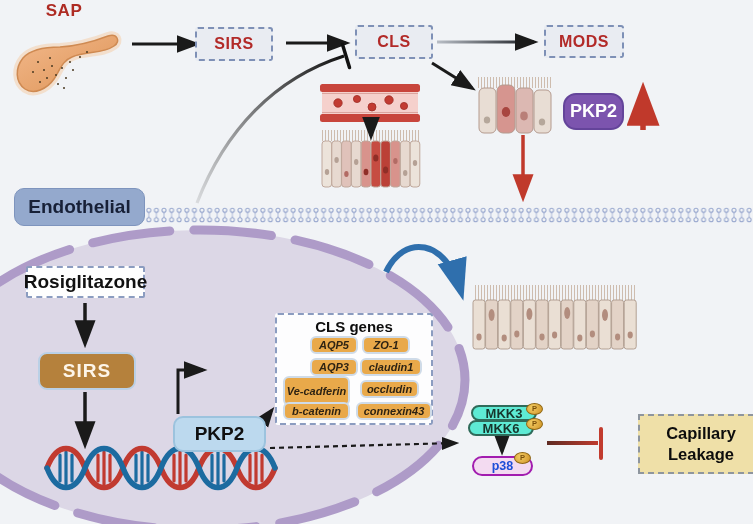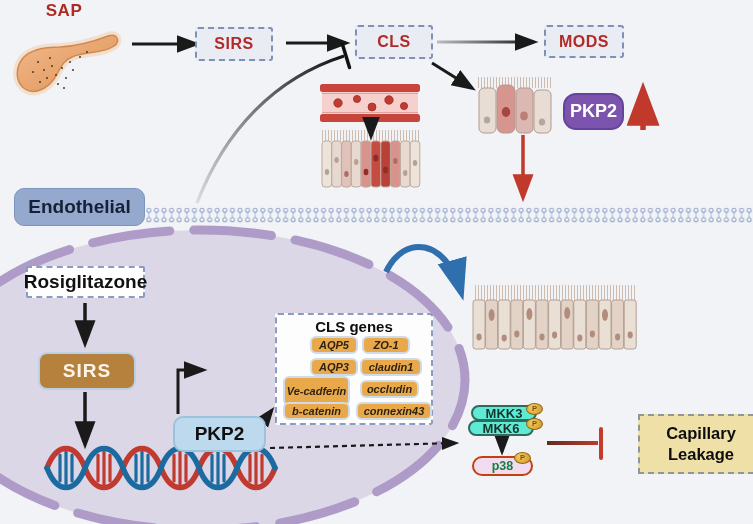--- a/index.html
+++ b/index.html
@@ -44,22 +44,22 @@
     position:absolute;z-index:3;box-sizing:border-box;
     background:#e9a94a;border:2px solid #cfdbe8;border-radius:6px;
     color:#2e2313;font-weight:bold;font-size:11px;line-height:1.15;
     display:flex;align-items:center;justify-content:center;text-align:center;font-style:italic;
   }
   .pill-mkk{
     background:#5eead4;border:2px solid #2f6b5a;border-radius:9px;
     color:#17352c;font-weight:bold;font-size:13px;
   }
   .pill-p38{
-    background:#f3dbf1;border:2px solid #c2410c;border-radius:10px;
-    color:#15803d;font-weight:bold;font-size:12.5px;
+    background:#f3dbf1;border:2px solid #a21caf;border-radius:10px;
+    color:#1d4ed8;font-weight:bold;font-size:12.5px;
   }
   .coin{
     background:radial-gradient(circle at 35% 35%, #f2cc63, #cf9226);
     border:1.5px solid #8f6612;border-radius:50%;
     color:#7a4f0a;font-weight:bold;font-size:7.5px;line-height:1;
   }
   .capillary{
     background:#efe0a8;border:2.5px dashed #8e959e;
     color:#0d0d0d;font-weight:bold;font-size:16.5px;line-height:1.3;margin-left:27px;
   }

